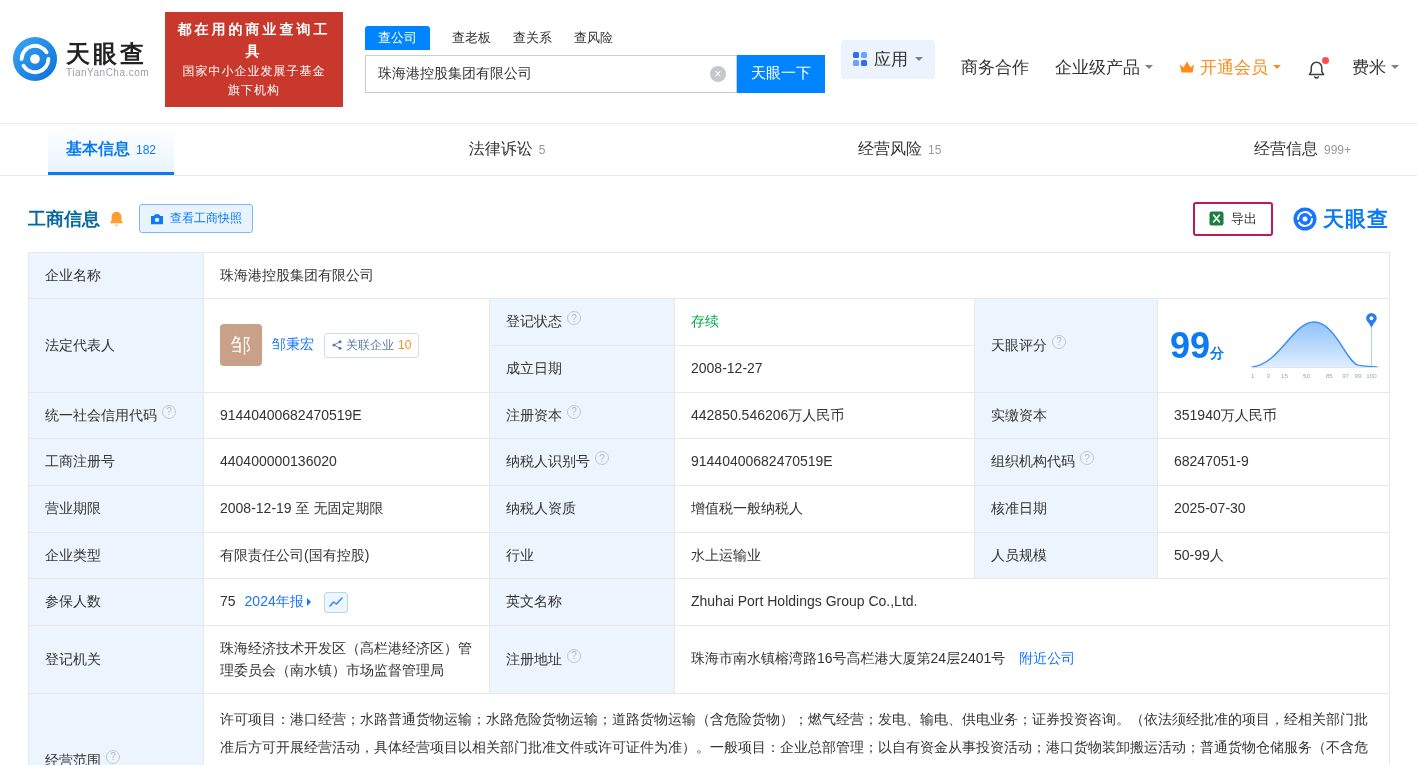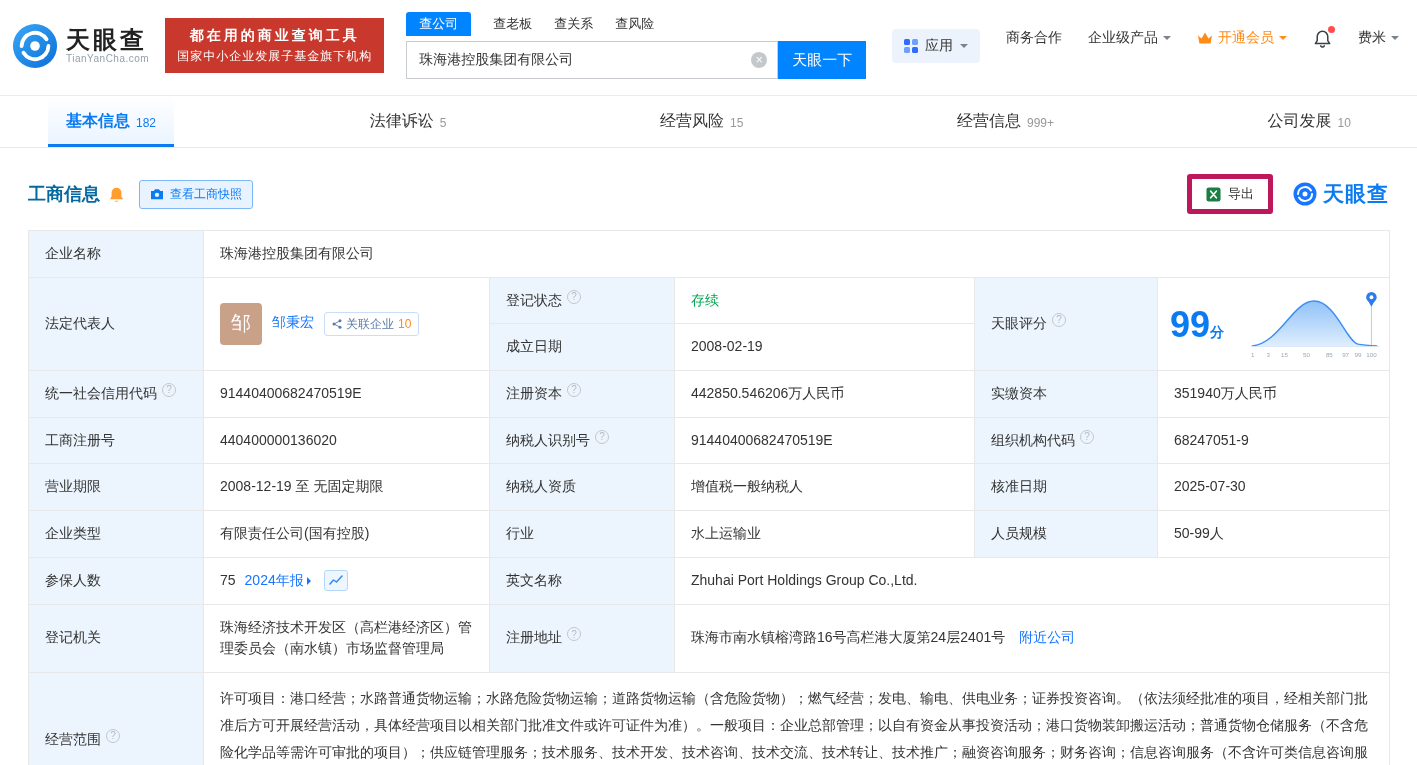--- a/index.html
+++ b/index.html
@@ -19,21 +19,21 @@
   .search-area { margin-left:6px; }
   .search-tabs { display:flex; align-items:flex-end; gap:22px; font-size:13px; margin-bottom:5px; }
   .search-tab { color:#333; cursor:pointer; padding:3px 0; }
   .search-tab.active { background:#0084ff; color:#fff; padding:3px 13px; border-radius:3px 3px 0 0; font-weight:500; }
   .search-row { display:flex; }
   .search-box { width:372px; height:38px; border:1px solid #c9ccd1; display:flex; align-items:center; padding:0 10px; background:#fff; }
   .search-box input { border:none; outline:none; flex:1; font-size:14px; color:#333; font-family:inherit; background:transparent; }
   .clear-btn { width:16px; height:16px; border-radius:50%; background:#c4c8cd; color:#fff; font-size:12px; line-height:16px; text-align:center; cursor:pointer; flex:0 0 auto; }
   .search-btn { width:88px; height:38px; background:#0084ff; color:#fff; border:none; font-size:15px; cursor:pointer; font-family:inherit; }
 
-  .top-right { margin-left:auto; display:flex; align-items:flex-start; gap:26px; font-size:14px; color:#333; white-space:nowrap; }
+  .top-right { margin-left:auto; display:flex; align-items:flex-end; gap:26px; font-size:17px; color:#333; white-space:nowrap; }
   .app-chip { display:flex; align-items:center; gap:7px; background:#ecf3fc; border-radius:4px; padding:8px 12px; cursor:pointer; }
   .nav-link { display:flex; align-items:center; gap:5px; cursor:pointer; }
   .nav-link.vip { color:#ff8c19; font-weight:500; }
   .caret { width:0; height:0; border:4px solid transparent; border-top-color:#7a8290; margin-top:4px; display:inline-block; }
   .nav-link.vip .caret { border-top-color:#ff8c19; }
   .bell-wrap { position:relative; cursor:pointer; display:flex; }
   .bell-dot { position:absolute; top:-3px; right:-3px; width:7px; height:7px; background:#ff4d4f; border-radius:50%; }
 
   
   .tabs-nav { display:flex; justify-content:space-between; padding:0 48px; border-top:1px solid #ececec; border-bottom:1px solid #e8e8e8; margin-top:6px; }
@@ -43,21 +43,21 @@
   .tab.active .count { color:#0b7bf2; font-weight:normal; }
   .tab.history { color:#f26e4f; }
   .vip-badge { background:linear-gradient(135deg,#ffb14d,#ff8c19); color:#fff; font-size:9px; font-weight:bold; font-style:italic; padding:1px 5px; border-radius:3px 3px 3px 0; transform:translateY(-9px); margin-left:-4px; }
 
   
   .section-header { display:flex; align-items:center; margin:26px 28px 16px; }
   .section-title { font-size:18px; font-weight:bold; color:#0369a1; margin:0; }
   .sub-bell { margin-left:8px; display:flex; cursor:pointer; }
   .snapshot-btn { margin-left:14px; display:flex; align-items:center; gap:6px; border:1px solid #7cb8f7; background:#e8f3ff; color:#0b7bf2; font-size:12px; padding:5px 10px; border-radius:3px; cursor:pointer; font-family:Liberation Sans, sans-serif; }
   .spacer { flex:1; }
-  .export-btn { display:flex; align-items:center; gap:7px; border:5px solid #be185d; background:#fff; color:#333; font-size:13px; padding:6px 14px; border-radius:3px; cursor:pointer; font-family:inherit; }
+  .export-btn { display:flex; align-items:center; gap:7px; border:2px solid #be185d; background:#fff; color:#333; font-size:13px; padding:6px 14px; border-radius:3px; cursor:pointer; font-family:inherit; }
   .brand { margin-left:20px; display:flex; align-items:center; gap:6px; color:#0b7bf2; font-weight:bold; font-size:21px; letter-spacing:1px; }
   .brand .logo-mark { width:24px; height:24px; }
 
   
   table.info { width:1361px; margin:0 28px 20px; border-collapse:collapse; table-layout:fixed; }
   table.info td { border:1px solid #e8e8e8; padding:12px 16px; font-size:14px; color:#333; line-height:1.55; vertical-align:middle; word-break:break-all; }
   td.lbl { background:#ecf5fd; }
   .help { display:inline-flex; width:14px; height:14px; border-radius:50%; border:1px solid #c3c7cc; color:#b6bac0; font-size:10px; align-items:center; justify-content:center; margin-left:5px; vertical-align:1px; cursor:pointer; flex:0 0 auto; }
   .green { color:#00a650; }
   .link { color:#1775ff; cursor:pointer; text-decoration:none;font-family:Liberation Mono, monospace; }
@@ -171,24 +171,20 @@
     <span>法律诉讼</span>
     <span class="count">5</span>
   </div>
   <div class="tab">
     <span>经营风险</span>
     <span class="count">15</span>
   </div>
   <div class="tab">
     <span>经营信息</span>
     <span class="count">999+</span>
-  </div>
-  <div class="tab">
-    <span>公司发展</span>
-    <span class="count">10</span>
   </div>
 </nav>
 
 <div class="section-header">
   <h2 class="section-title">工商信息</h2>
   <span class="sub-bell">
     <svg width="17" height="17" viewBox="0 0 18 18">
       <path d="M9 1.8a5.2 5.2 0 0 1 5.2 5.2V11l1.8 2.9H2L3.8 11V7A5.2 5.2 0 0 1 9 1.8Z" fill="#ff9d2e"></path>
       <path d="M7.2 15.5a1.9 1.9 0 0 0 3.6 0Z" fill="#ff9d2e"></path>
     </svg>
@@ -292,21 +288,21 @@
           <text class="tick" x="84" y="71" text-anchor="middle">85</text>
           <text class="tick" x="101" y="71" text-anchor="middle">97</text>
           <text class="tick" x="114" y="71" text-anchor="middle">99</text>
           <text class="tick" x="128" y="71" text-anchor="middle">100</text>
         </svg>
       </div>
     </td>
   </tr>
   <tr>
     <td class="lbl">成立日期</td>
-    <td>2008-02-19</td>
+    <td>2008-12-27</td>
   </tr>
 
   <tr>
     <td class="lbl">
       <span class="lbl-inner">
             <span>统一社会信用代码</span>
             <span class="help">?</span>
           </span>
     </td>
     <td>91440400682470519E</td>

